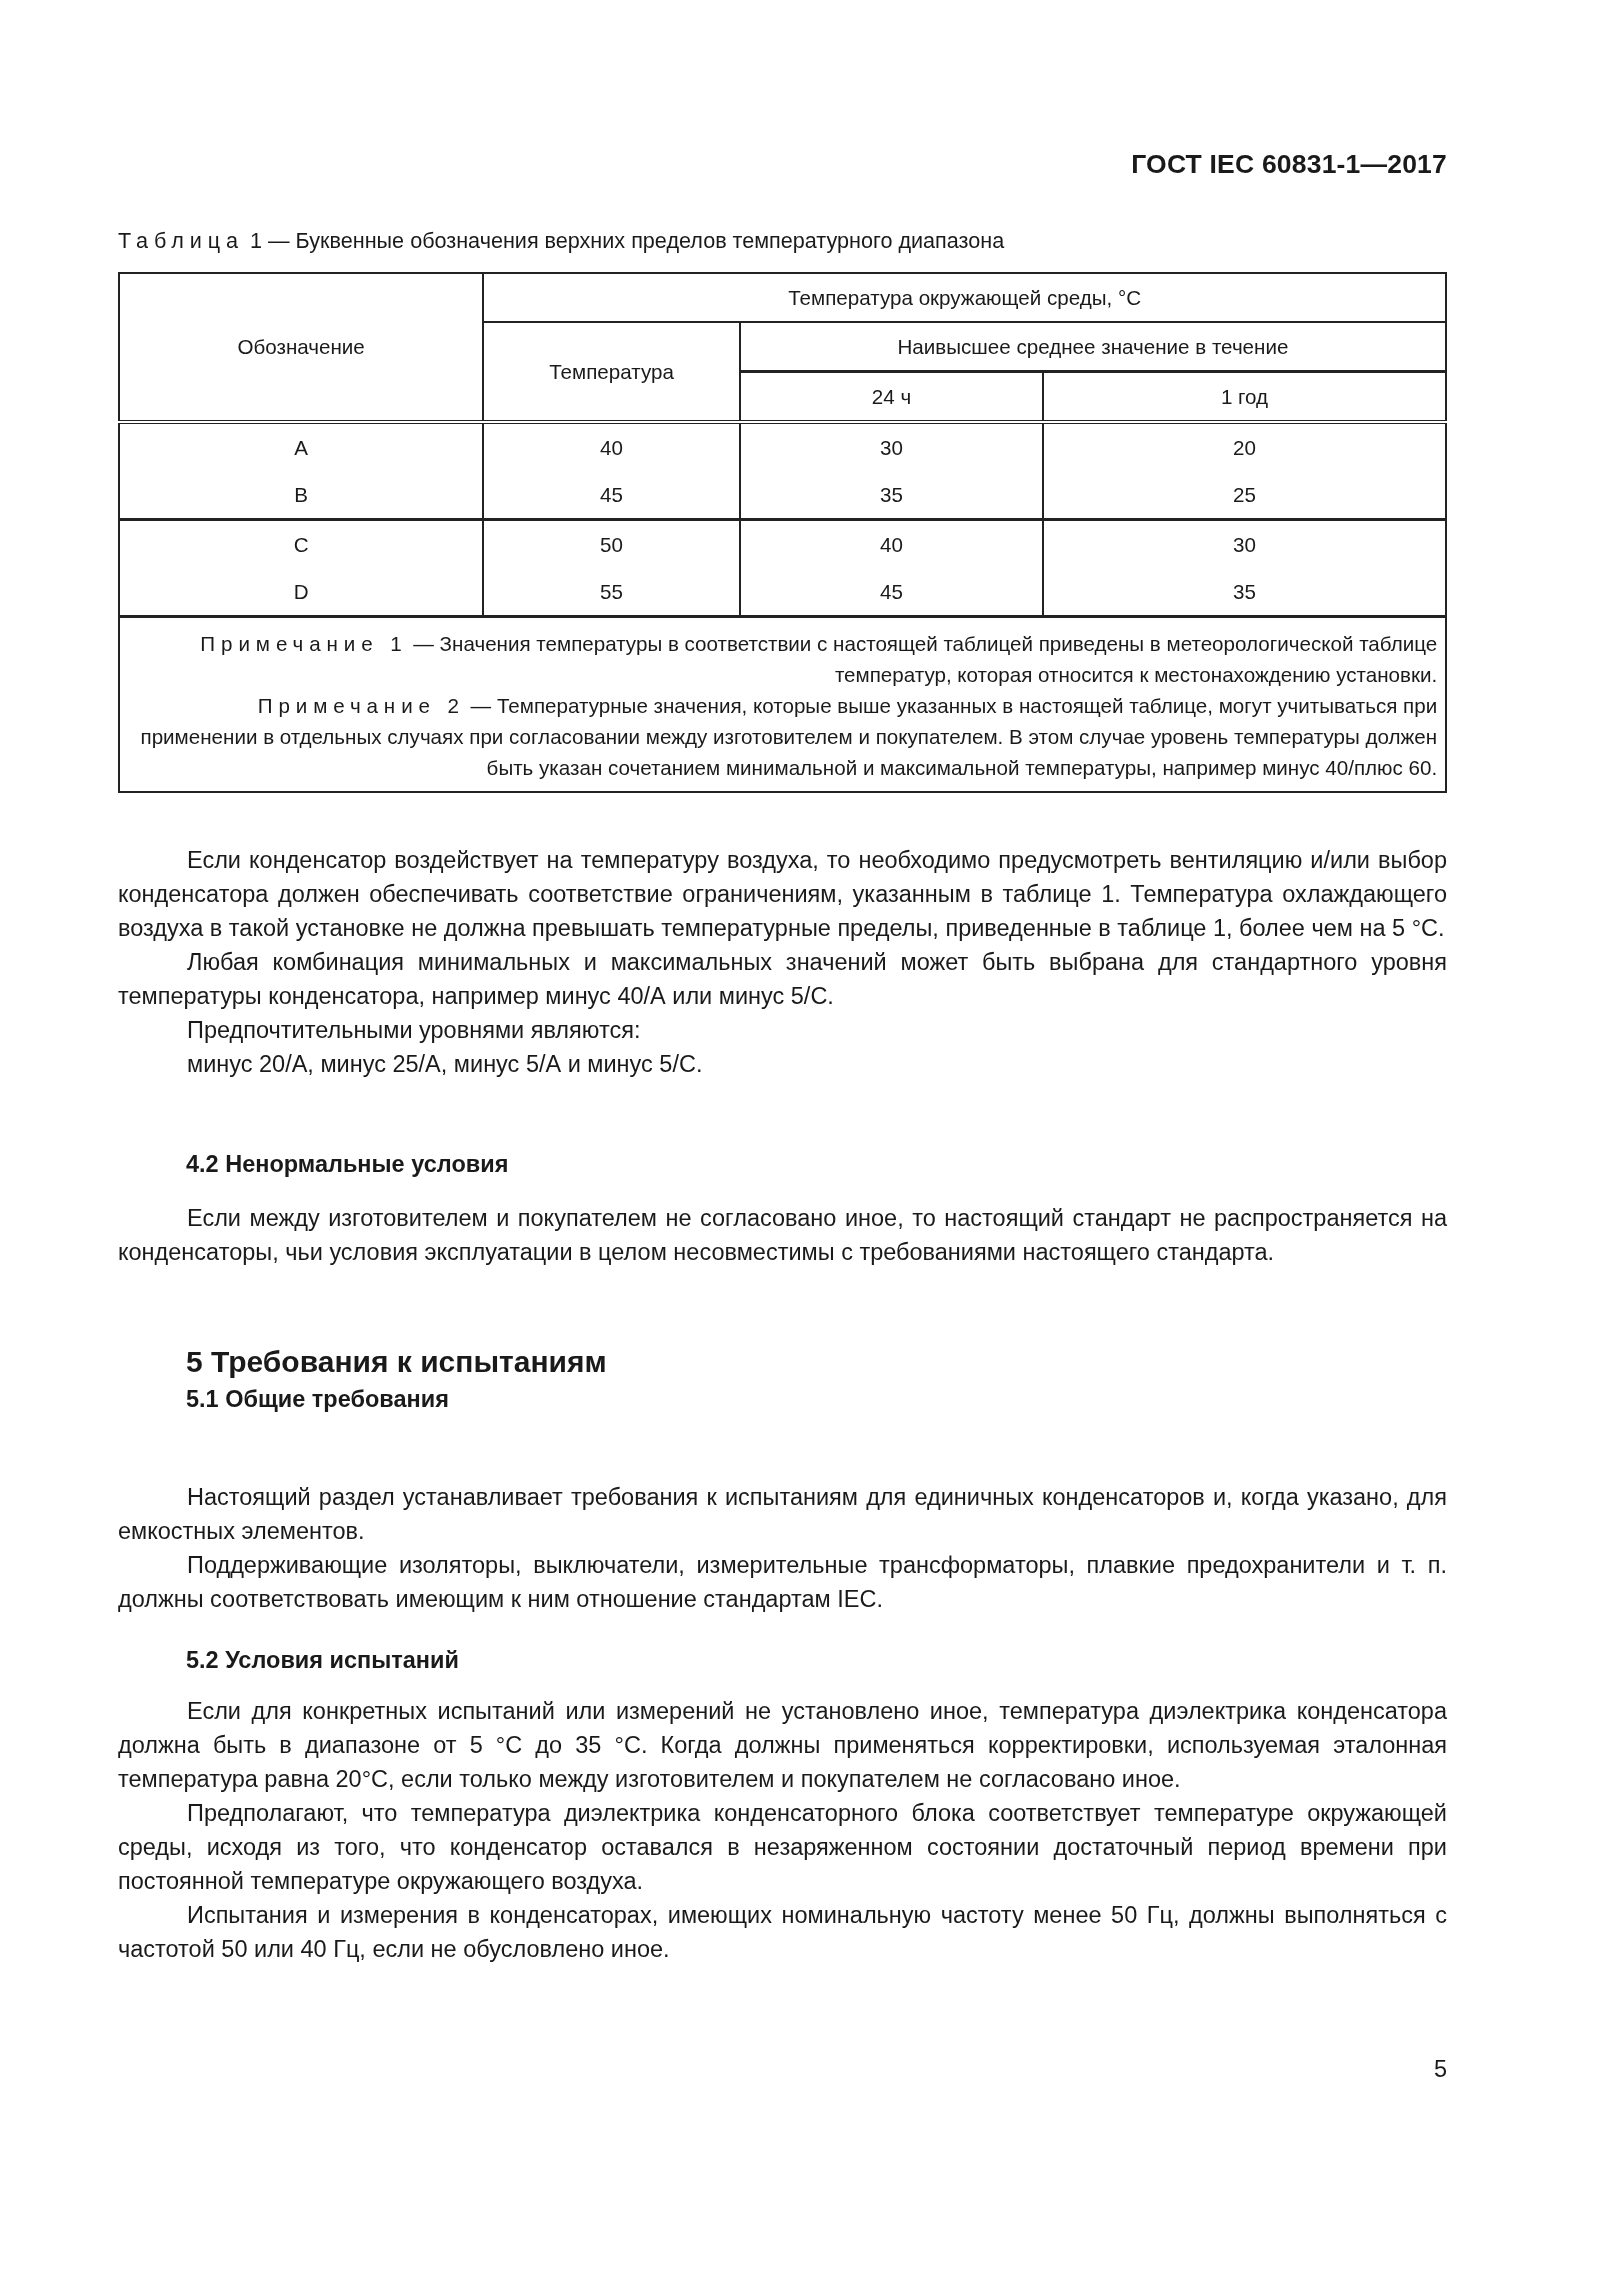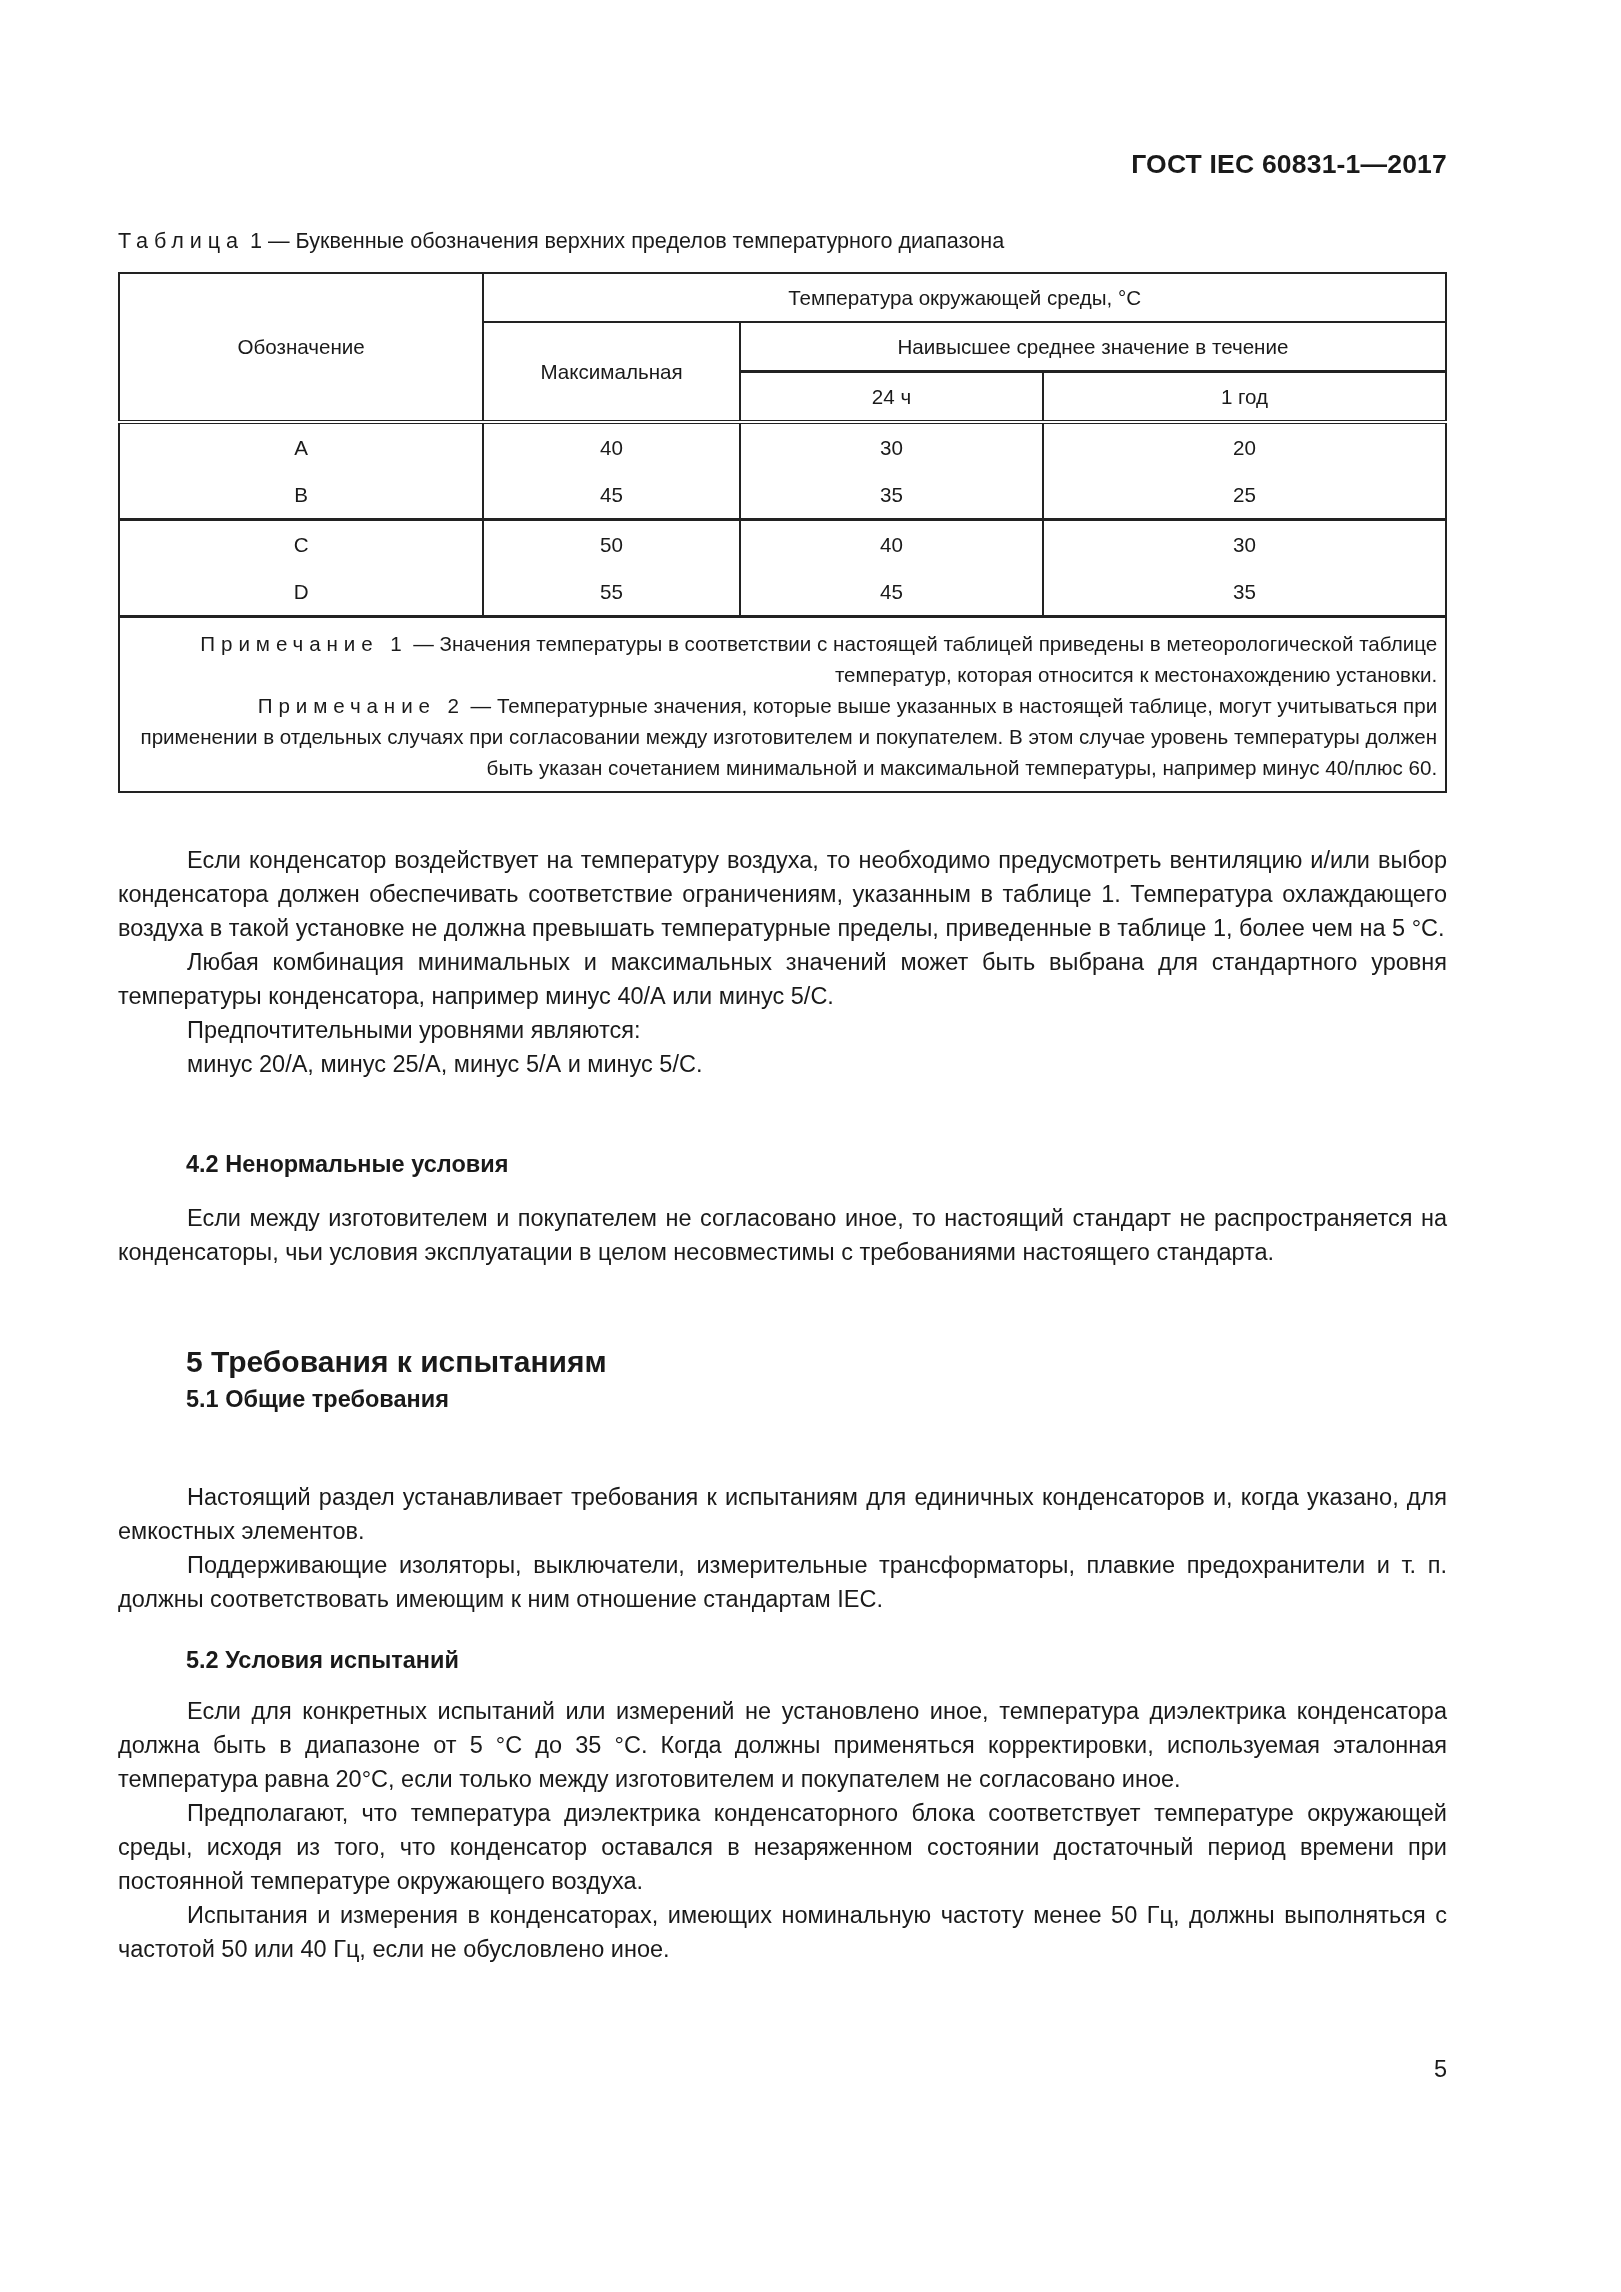--- a/index.html
+++ b/index.html
@@ -38,21 +38,21 @@
       <col style="width:257px">
       <col style="width:304px">
       <col style="width:404px">
     </colgroup>
   <tbody>
       <tr class="h1">
     <td rowspan="3">Обозначение</td>
     <td colspan="3">Температура окружающей среды, °C</td>
   </tr>
   <tr class="h1">
-    <td rowspan="2">Максимальная</td>
+    <td rowspan="2">Температура</td>
     <td colspan="2">Наивысшее среднее значение в течение</td>
   </tr>
   <tr class="h1">
     <td style="border-top:3.9px solid #222">24 ч</td>
     <td style="border-top:3.9px solid #222">1 год</td>
   </tr>
   <tr class="data top dbl">
     <td>A</td>
     <td>40</td>
     <td>30</td>

